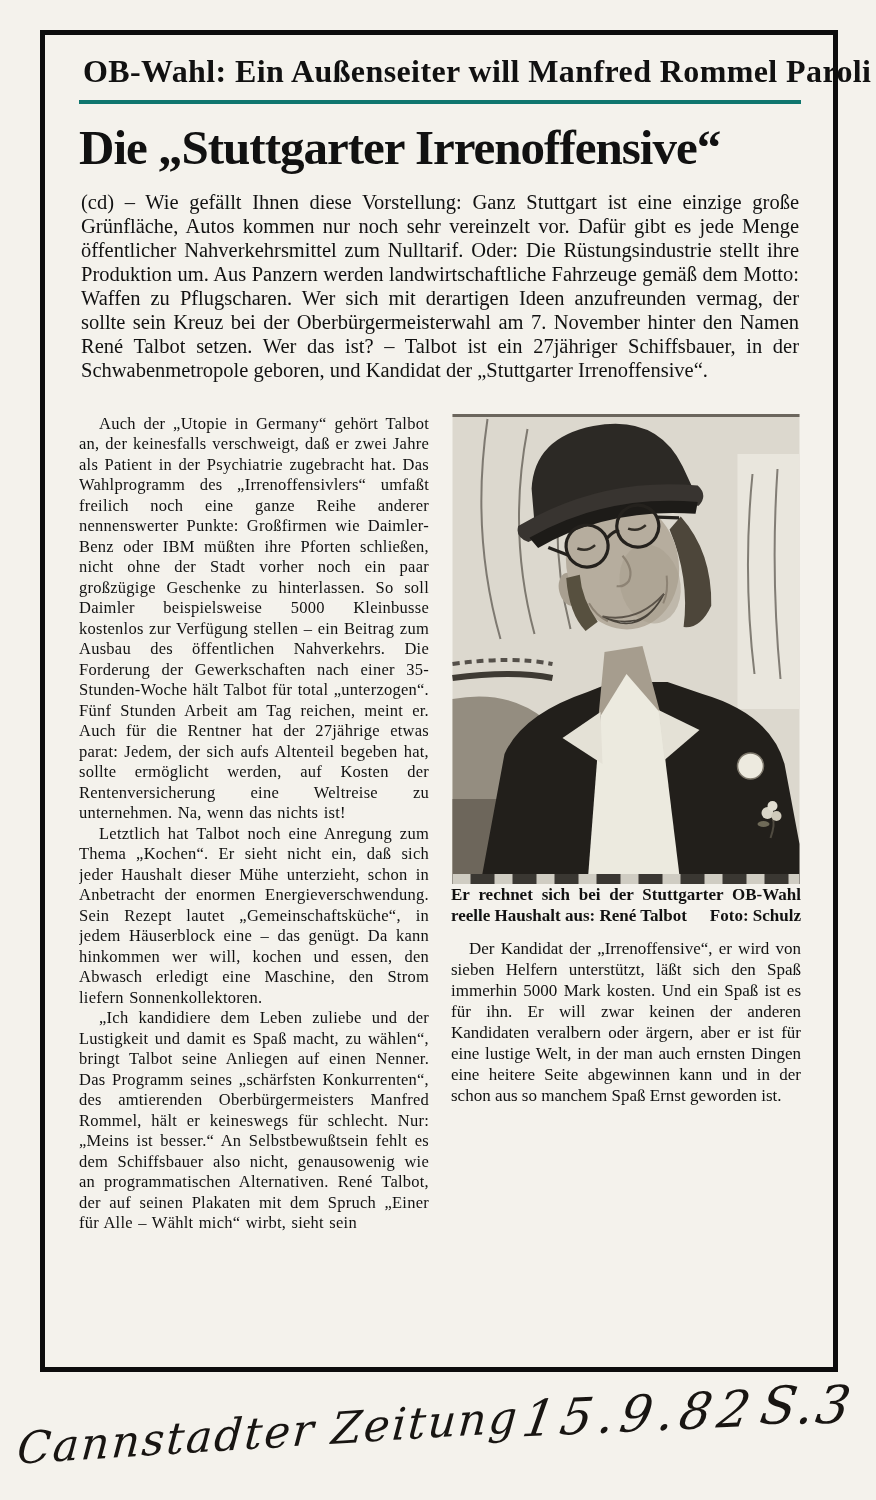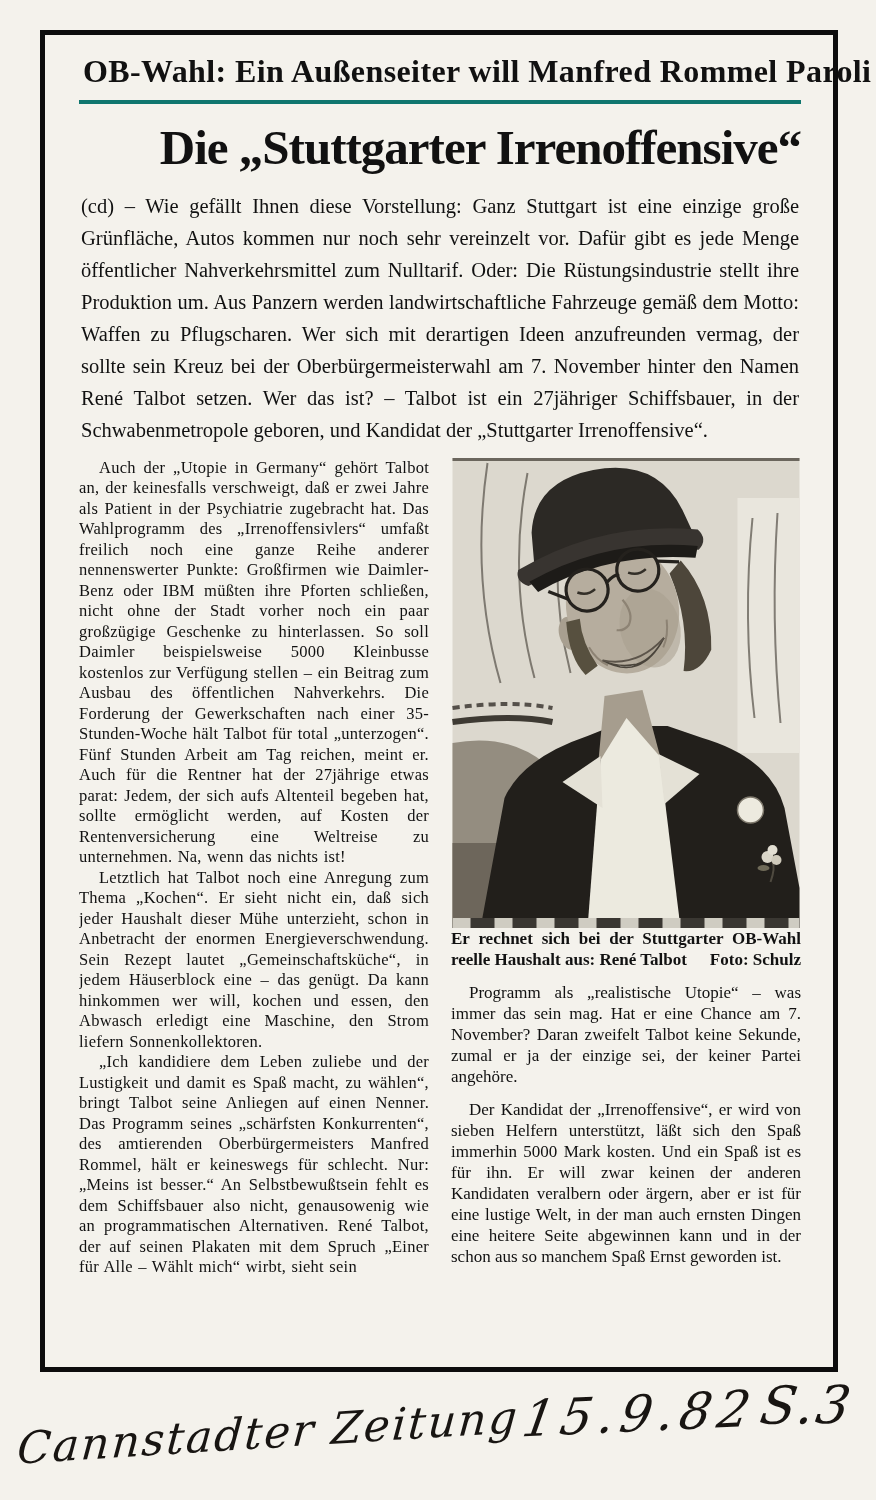--- a/index.html
+++ b/index.html
@@ -16,31 +16,31 @@
     padding:12px 32px 0 34px;
     background:#f4f2ec;
   }
   .kicker{
     font-weight:bold;font-size:32px;letter-spacing:0.4px;
     padding:6px 2px 10px 4px;
     border-bottom:4px solid #0f766e;
     white-space:nowrap;
   }
   .headline{
-    margin-top:18px;text-align:right;font-weight:bold;
+    margin-top:18px;text-align:left;font-weight:bold;
     font-size:49px;line-height:1.06;letter-spacing:-1px;
   }
   .headline div{white-space:nowrap;}
   .lead{
     margin:16px 2px 0 2px;
-    font-size:20.5px;line-height:32px;text-align:justify;
+    font-size:20.5px;line-height:24px;text-align:justify;
     hyphens:auto;-webkit-hyphens:auto;
   }
   .columns{
-    display:flex;gap:22px;margin-top:12px;height:932px;overflow:hidden;
+    display:flex;gap:22px;margin-top:32px;height:932px;overflow:hidden;
   }
   .col{width:350px;}
   .col-left p{
     margin:0;font-size:16.5px;line-height:20.5px;text-align:justify;
     text-indent:20px;letter-spacing:0.25px;word-spacing:1px;
     hyphens:auto;-webkit-hyphens:auto;
   }
   .photo-box{width:350px;height:470px;display:block;}
   .caption{
     margin:8px 0 10px 0;font-size:18.5px;line-height:23px;font-weight:bold;
@@ -140,21 +140,20 @@
           <circle cx="320" cy="392" r="5" fill="#e2ded2"></circle>
           <ellipse cx="311" cy="410" rx="6" ry="3" fill="#6f6a58"></ellipse>
         </g>
         <rect x="0" y="460" width="347" height="10" fill="#3a3732"></rect>
         <path d="M0,465 L347,465" stroke="#cfccc2" stroke-width="10" stroke-dasharray="18 24"></path>
         <rect x="0" y="0" width="347" height="3" fill="#6b665d"></rect>
       </svg>
 
       <p class="caption"><span>Er rechnet sich bei der Stuttgarter OB-Wahl reelle Haushalt aus: René Talbot</span> <span class="credit">Foto: Schulz</span></p>
 
-      <p>Programm als „realistische Utopie“ – was immer das sein mag. Hat er eine Chance am 7. November? Daran zweifelt Talbot keine Sekunde, zumal er ja der einzige sei, der keiner Partei angehöre.</p>
       <p>Der Kandidat der „Irrenoffensive“, er wird von sieben Helfern unterstützt, läßt sich den Spaß immerhin 5000 Mark kosten. Und ein Spaß ist es für ihn. Er will zwar keinen der anderen Kandidaten veralbern oder ärgern, aber er ist für eine lustige Welt, in der man auch ernsten Dingen eine heitere Seite abgewinnen kann und in der schon aus so manchem Spaß Ernst geworden ist.</p>
 
     </div>
   </div>
 </div>
 
 <div class="handwriting">
   <span class="hw-source">Cannstadter Zeitung</span>
   <span class="hw-date">15.9.82</span>
   <span class="hw-page">S.3</span>

